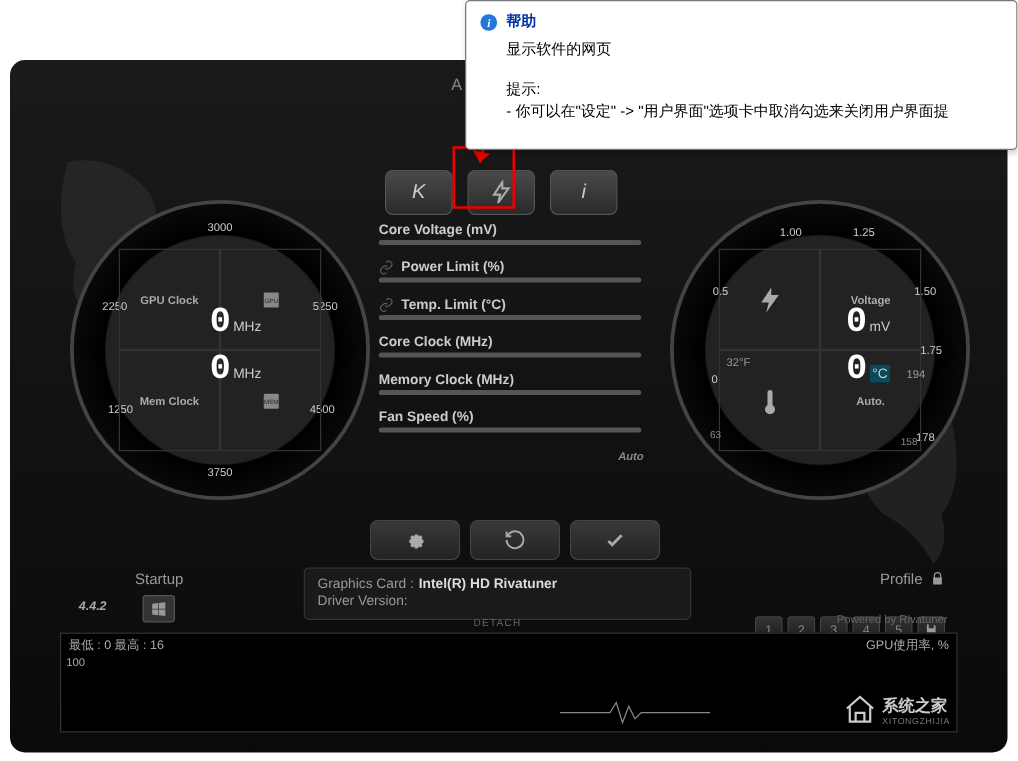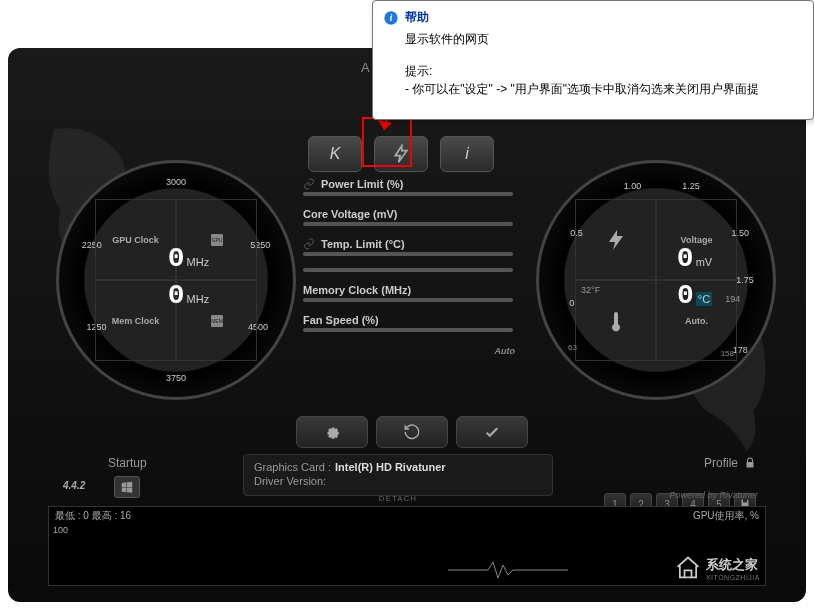--- a/index.html
+++ b/index.html
@@ -41,21 +41,21 @@
 .win-btn { width: 26px; height: 22px; background: #333; border: 1px solid #555; border-radius: 3px; display: flex; align-items: center; justify-content: center; cursor: pointer; }
 .profile-section { position: absolute; right: 50px; top: 408px; color: #999; font-size: 12px; display: flex; flex-direction: column; align-items: flex-end; gap: 23px; }
 .profile-label { display: flex; align-items: center; gap: 6px; }
 .profile-btns { display: flex; gap: 4px; }
 .prof-btn { width: 22px; height: 22px; background: linear-gradient(#333,#1a1a1a); border: 1px solid #444; border-radius: 3px; color: #888; font-size: 10px; display: flex; align-items: center; justify-content: center; cursor: pointer; }
 .info-panel { position: absolute; left: 235px; top: 406px; width: 310px; background: #1a1a1a; border: 1px solid #333; border-radius: 4px; padding: 6px 10px; color: #999; font-size: 11px; }
 .info-row { display: flex; gap: 4px; margin-bottom: 2px; }
 .info-val { color: #ddd; font-weight: bold; }
 .detach { position: absolute; left: 50%; bottom: -8px; transform: translateX(-50%); font-size: 8px; color: #666; letter-spacing: 1px; }
 .version { position: absolute; left: 55px; top: 432px; color: #aaa; font-size: 10px; font-weight: bold; font-style: italic; }
-.powered { position: absolute; right: 48px; top: 442px; color: #666; font-size: 9px; font-style: italic; }
+.powered { position: absolute; right: 48px; top: 442px; color: #666; font-size: 9px; }
 .graph { position: absolute; left: 40px; top: 458px; right: 40px; height: 80px; background: #000; border: 1px solid #333; }
 .graph-header { display: flex; justify-content: space-between; padding: 2px 6px; color: #aaa; font-size: 10px; gap: 43px; }
 .graph-y { position: absolute; left: 4px; top: 18px; color: #aaa; font-size: 9px; }
 .watermark { position: absolute; right: 46px; bottom: 20px; color: #888; font-size: 13px; display: flex; align-items: center; gap: 4px; }
 .watermark svg { width: 28px; height: 28px; }
 .heartbeat { position: absolute; bottom: 22px; left: 440px; }
 .dragon { position: absolute; width: 140px; height: 160px; opacity: 0.5; }
 .dragon-left { left: 16px; top: 68px; }
 .dragon-right { right: 16px; top: 270px; transform: scaleX(-1); }
 </style>
@@ -78,43 +78,46 @@
       <svg viewBox="0 0 24 24" fill="none" stroke="#aaa" stroke-width="2">
           <path d="M13 2 L5 14 L11 14 L9 22 L19 8 L13 8 Z"></path>
         </svg>
     </div>
     <div class="tab-btn">i</div>
   </div>
 
   <div class="sliders">
     <div class="slider-row">
       <div class="slider-label">
+          <span>Core Voltage (mV)</span>
+        </div>
+      <div class="slider-track"></div>
+    </div>
+    <div class="slider-row">
+      <div class="slider-label">
           <svg class="link-icon" viewBox="0 0 24 24" stroke="#888" fill="none" stroke-width="2">
             <path d="M10 13a5 5 0 0 0 7 0l3-3a5 5 0 0 0-7-7l-1 1M14 11a5 5 0 0 0-7 0l-3 3a5 5 0 0 0 7 7l1-1"></path>
           </svg>
           <span>Power Limit (%)</span>
         </div>
       <div class="slider-track"></div>
     </div>
     <div class="slider-row">
       <div class="slider-label">
-          <span>Core Voltage (mV)</span>
-        </div>
-      <div class="slider-track"></div>
-    </div>
-    <div class="slider-row">
-      <div class="slider-label">
           <svg class="link-icon" viewBox="0 0 24 24" stroke="#888" fill="none" stroke-width="2">
             <path d="M10 13a5 5 0 0 0 7 0l3-3a5 5 0 0 0-7-7l-1 1M14 11a5 5 0 0 0-7 0l-3 3a5 5 0 0 0 7 7l1-1"></path>
           </svg>
           <span>Temp. Limit (°C)</span>
         </div>
       <div class="slider-track"></div>
     </div>
     <div class="slider-row">
+      <div class="slider-label">
+          <span>Core Clock (MHz)</span>
+        </div>
       <div class="slider-track"></div>
     </div>
     <div class="slider-row">
       <div class="slider-label">
           <span>Memory Clock (MHz)</span>
         </div>
       <div class="slider-track"></div>
     </div>
     <div class="slider-row" style="position:relative">
       <div class="slider-label">

